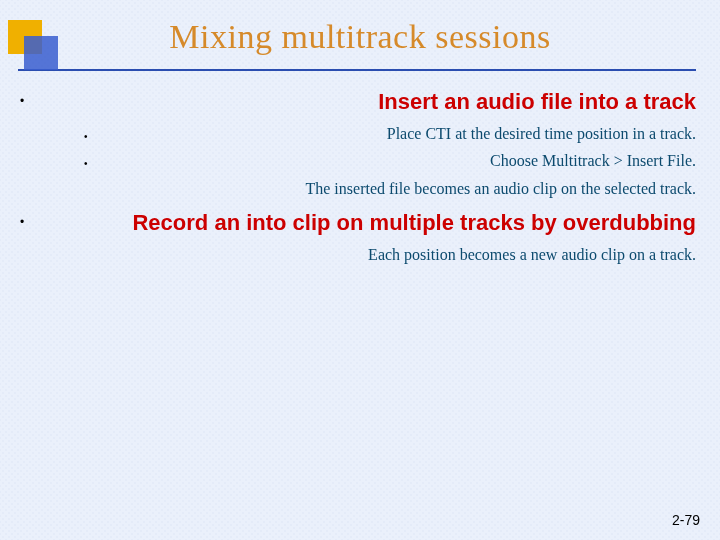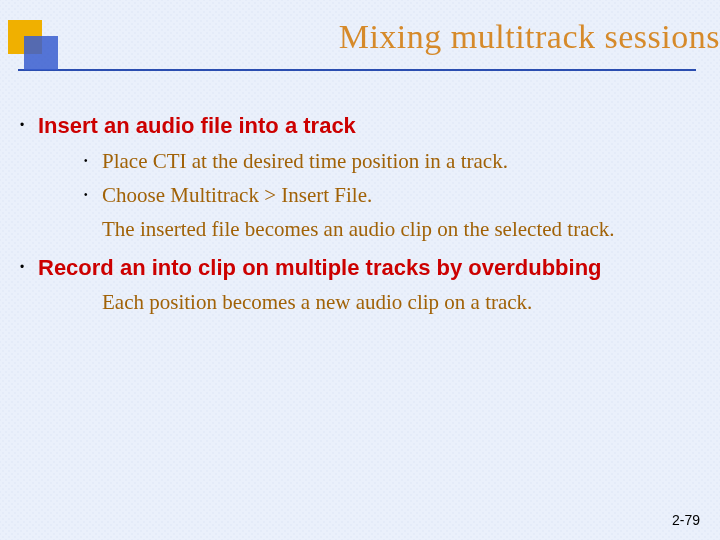--- a/index.html
+++ b/index.html
@@ -40,43 +40,44 @@
     width: 34px;
     height: 34px;
     background: #3a5ecf;
     opacity: 0.85;
   }
   .title-wrap {
     position: absolute;
     top: 18px;
     left: 0;
     right: 0;
-    text-align: right;
+    text-align: center;
     z-index: 1;
   }
   .title {
     font-family: "Times New Roman", Times, serif;
     font-size: 34px;
     color: #d68a2a;
     letter-spacing: 0.5px;
   }
   .rule {
     position: absolute;
     top: 69px;
     left: 18px;
     right: 24px;
     height: 0;
     border-bottom: 2px solid #2a4db0;
     z-index: 0;
   }
   .content {
     position: absolute;
-    top: 112px;
+    top: 88px;
     left: 20px;
     right: 24px;
+    text-align: right;
   }
   ul.outer {
     list-style: none;
     padding: 0;
     margin: 0;
   }
   ul.outer > li {
     position: relative;
     padding-left: 18px;
     margin-bottom: 10px;
@@ -109,23 +110,23 @@
   ul.inner > li.bulleted::before {
     content: "•";
     position: absolute;
     left: 0;
     top: 8px;
     font-size: 10px;
     color: #000;
   }
   .body-text {
     font-family: "Times New Roman", Times, serif;
-    font-size: 21px;
+    font-size: 16px;
     line-height: 1.35;
-    color: #a16207;
+    color: #0c4a6e;
   }
   .page-num {
     position: absolute;
     bottom: 12px;
     right: 20px;
     font-family: Liberation Sans, sans-serif;
     font-size: 14px;
     color: #000;
   }
 </style>

